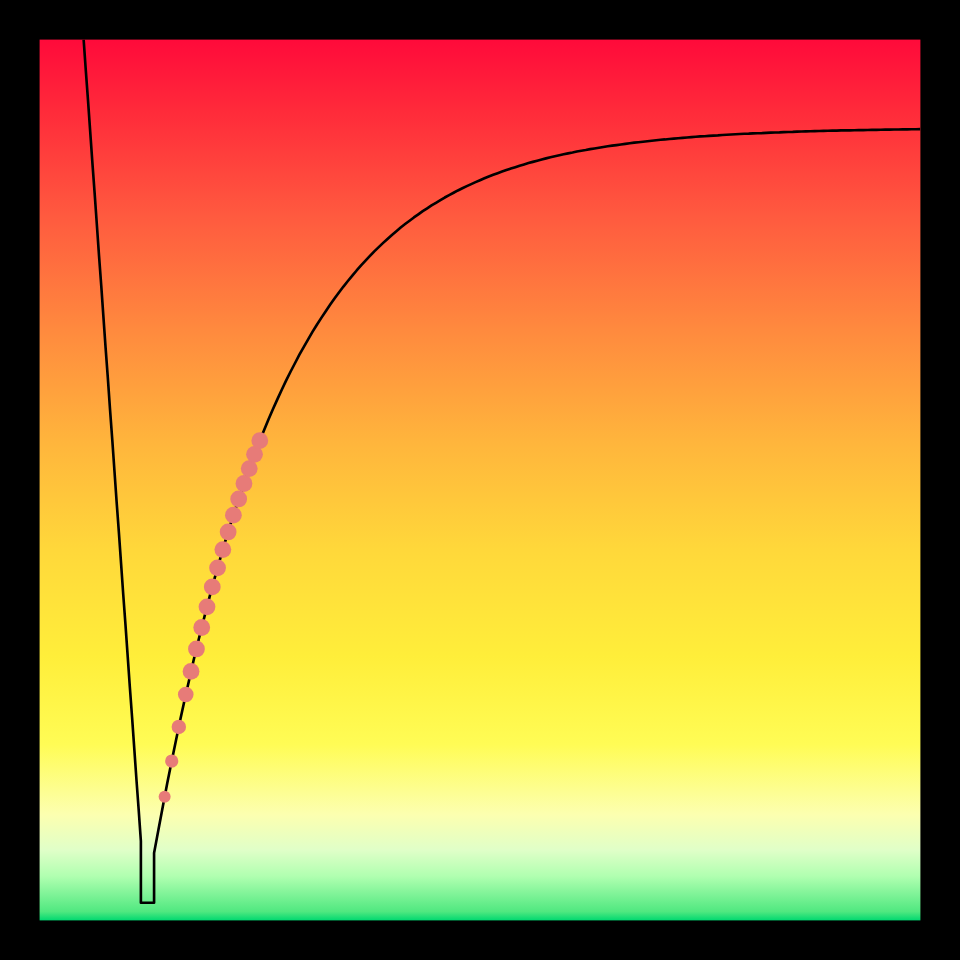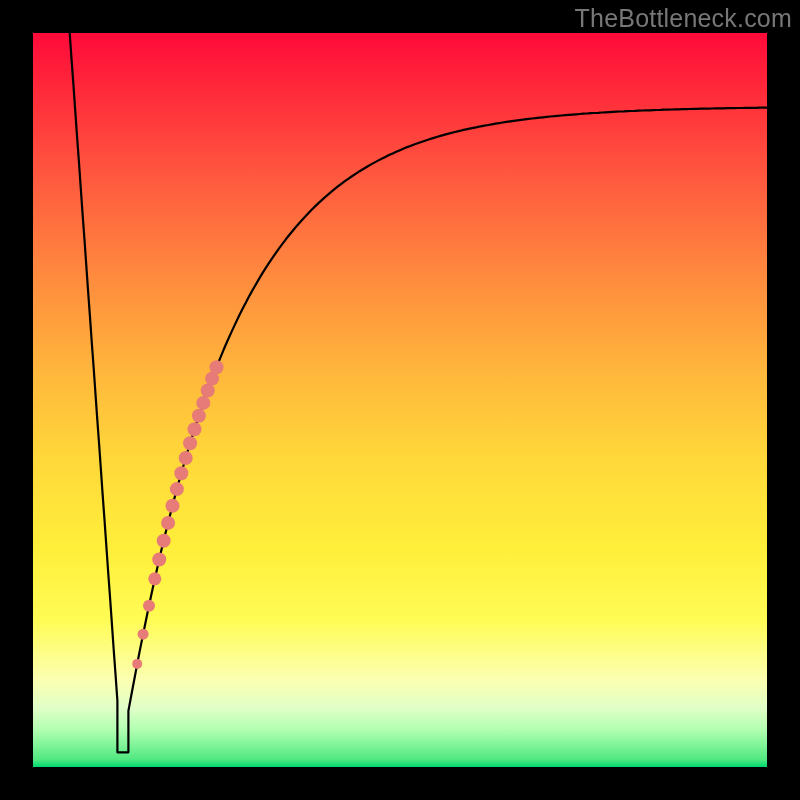--- a/index.html
+++ b/index.html
@@ -57,21 +57,20 @@
     left: 0;
     width: 734px;
     height: 734px;
   }
 </style>
 </head>
 <body>
 
 <div class="frame">
 
-  <div class="watermark">TheBottleneck.com</div>
 
   <div class="plot">
     <svg class="curve" viewBox="0 0 734 734" preserveAspectRatio="none">
       <path id="curve-path" fill="none" stroke="#000" stroke-width="2.2" stroke-linejoin="round" d="M36.7 0.0 L38.5 25.7 L40.4 51.4 L42.2 77.1 L44.0 102.8 L45.9 128.5 L47.7 154.1 L49.5 179.8 L51.4 205.5 L53.2 231.2 L55.0 256.9 L56.9 282.6 L58.7 308.3 L60.6 334.0 L62.4 359.7 L64.2 385.4 L66.1 411.0 L67.9 436.7 L69.7 462.4 L71.6 488.1 L73.4 513.8 L75.2 539.5 L77.1 565.2 L78.9 590.9 L80.7 616.6 L82.6 642.3 L84.4 667.9 L84.4 719.3 L86.2 719.3 L88.1 719.3 L89.9 719.3 L91.8 719.3 L93.6 719.3 L95.4 719.3 L95.4 677.9 L99.1 658.0 L102.8 638.5 L106.4 619.6 L110.1 601.2 L113.8 583.3 L117.4 566.0 L121.1 549.1 L124.8 532.8 L128.4 517.0 L132.1 501.8 L135.8 487.0 L139.5 472.7 L143.1 458.8 L146.8 445.4 L150.5 432.5 L154.1 420.0 L157.8 407.9 L161.5 396.3 L165.2 385.0 L168.8 374.1 L172.5 363.6 L176.2 353.5 L179.8 343.7 L183.5 334.2 L187.2 325.1 L190.8 316.3 L194.5 307.8 L198.2 299.6 L201.9 291.6 L205.5 284.0 L209.2 276.6 L212.9 269.5 L216.5 262.6 L220.2 256.0 L223.9 249.6 L227.5 243.4 L231.2 237.4 L234.9 231.7 L238.6 226.1 L242.2 220.8 L245.9 215.6 L249.6 210.6 L253.2 205.8 L256.9 201.2 L260.6 196.7 L264.2 192.4 L267.9 188.2 L271.6 184.2 L275.3 180.3 L278.9 176.5 L282.6 172.9 L286.3 169.4 L289.9 166.1 L293.6 162.8 L297.3 159.7 L300.9 156.6 L304.6 153.7 L308.3 150.9 L311.9 148.2 L315.6 145.6 L319.3 143.0 L323.0 140.6 L326.6 138.2 L330.3 136.0 L334.0 133.8 L337.6 131.6 L341.3 129.6 L345.0 127.6 L348.6 125.7 L352.3 123.9 L356.0 122.1 L359.7 120.4 L363.3 118.8 L367.0 117.2 L370.7 115.6 L374.3 114.1 L378.0 112.7 L381.7 111.3 L385.4 110.0 L389.0 108.7 L392.7 107.5 L396.4 106.3 L400.0 105.1 L403.7 104.0 L407.4 102.9 L411.0 101.9 L414.7 100.9 L418.4 99.9 L422.0 99.0 L425.7 98.1 L429.4 97.2 L433.1 96.4 L436.7 95.6 L440.4 94.8 L444.1 94.1 L447.7 93.3 L451.4 92.6 L455.1 92.0 L458.8 91.3 L462.4 90.7 L466.1 90.1 L469.8 89.5 L473.4 88.9 L477.1 88.4 L480.8 87.9 L484.4 87.4 L488.1 86.9 L491.8 86.4 L495.5 85.9 L499.1 85.5 L502.8 85.1 L506.5 84.7 L510.1 84.3 L513.8 83.9 L517.5 83.5 L521.1 83.2 L524.8 82.8 L528.5 82.5 L532.1 82.2 L535.8 81.9 L539.5 81.6 L543.2 81.3 L546.8 81.0 L550.5 80.7 L554.2 80.5 L557.8 80.2 L561.5 80.0 L565.2 79.8 L568.9 79.5 L572.5 79.3 L576.2 79.1 L579.9 78.9 L583.5 78.7 L587.2 78.5 L590.9 78.4 L594.5 78.2 L598.2 78.0 L601.9 77.9 L605.5 77.7 L609.2 77.5 L612.9 77.4 L616.6 77.3 L620.2 77.1 L623.9 77.0 L627.6 76.9 L631.2 76.7 L634.9 76.6 L638.6 76.5 L642.3 76.4 L645.9 76.3 L649.6 76.2 L653.3 76.1 L656.9 76.0 L660.6 75.9 L664.3 75.8 L667.9 75.7 L671.6 75.7 L675.3 75.6 L679.0 75.5 L682.6 75.4 L686.3 75.4 L690.0 75.3 L693.6 75.2 L697.3 75.2 L701.0 75.1 L704.6 75.0 L708.3 75.0 L712.0 74.9 L715.6 74.9 L719.3 74.8 L723.0 74.8 L726.7 74.7 L730.3 74.7 L734.0 74.6 "></path>
       <g id="dots-group">
           <circle cx="104.2" cy="630.9" r="5" fill="#e77b78"></circle>
           <circle cx="110.1" cy="601.2" r="5.5" fill="#e77b78"></circle>
           <circle cx="116.0" cy="572.8" r="6" fill="#e77b78"></circle>
           <circle cx="121.8" cy="545.8" r="6.5" fill="#e77b78"></circle>
           <circle cx="126.2" cy="526.5" r="7" fill="#e77b78"></circle>

